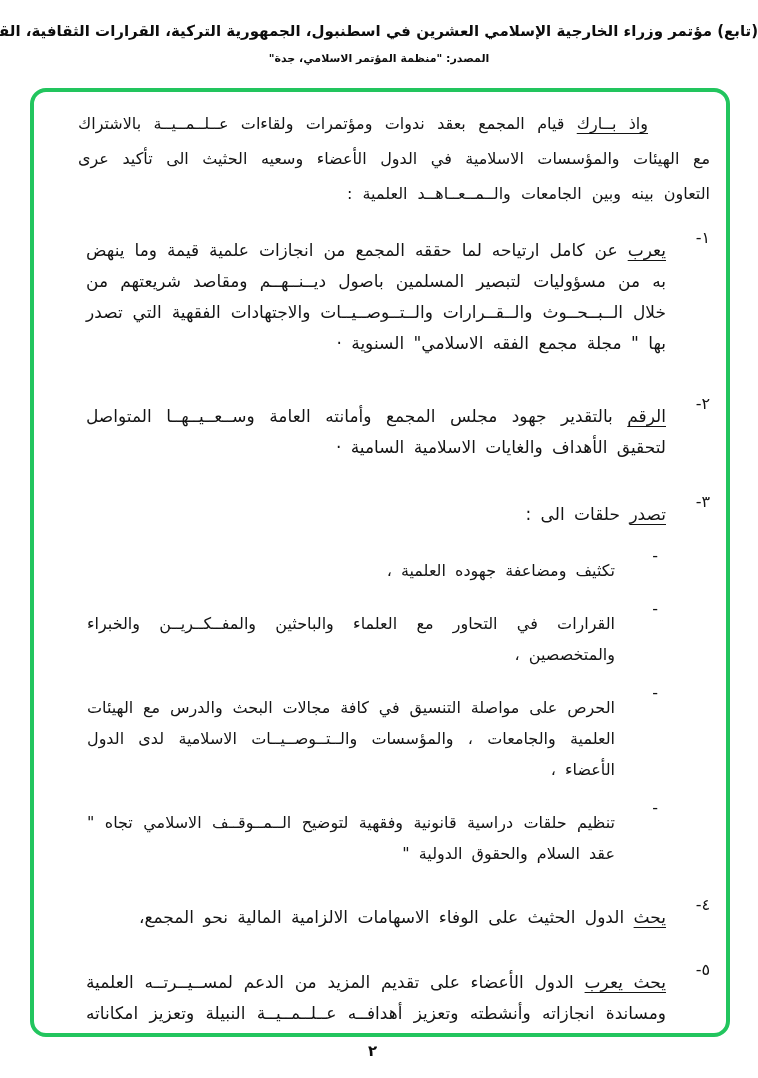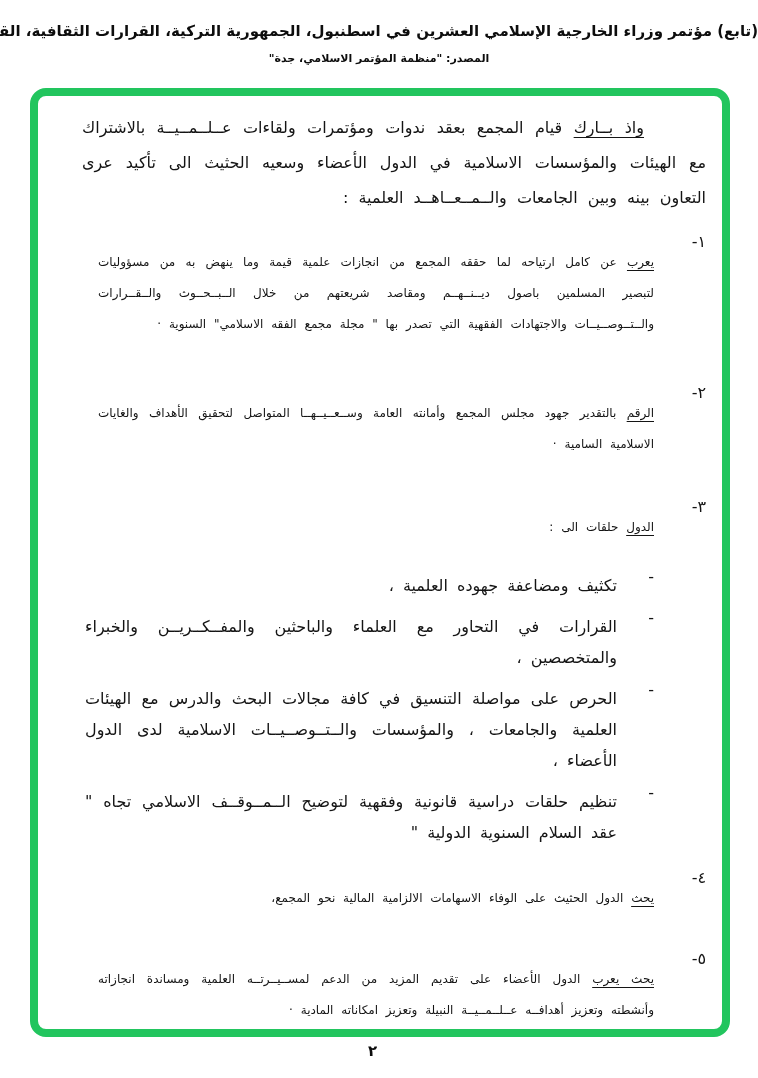--- a/index.html
+++ b/index.html
@@ -25,21 +25,21 @@
     position: absolute; top: 52px; left: 0; right: 0;
     direction: rtl; text-align: center;
     font-weight: bold; font-size: 11px;
     color: #0d0d0d;
   }
 
   
   .frame {
     position: absolute; left: 30px; top: 88px;
     width: 700px; height: 949px;
-    border: 8px solid #22c55e;
+    border: 4px solid #22c55e;
     border-radius: 16px;
     padding: 14px 16px 0 44px;
     direction: rtl;
     overflow: hidden;
   }
 
   
   .preamble {
     margin: 0;
     text-align: justify;
@@ -54,42 +54,42 @@
     text-underline-offset: 4px;
   }
 
   .item { display: flex; }
   .item .num {
     flex: 0 0 36px;
     font-size: 16px;
     padding-top: 1px;
   }
   .item .itext {
-    flex: 1; margin: 16px;
+    flex: 1; margin: 8px;
     text-align: justify;
     line-height: 31px;
-    font-size: 12px;
+    font-size: 17px;
     word-spacing: 4px;
     letter-spacing: 0.2px;
   }
 
   .m-item1 { margin-top: 16px; }
   .m-item2 { margin-top: 26px; }
   .m-item3 { margin-top: 20px; }
   .m-item4 { margin-top: 16px; }
   .m-item5 { margin-top: 18px; }
 
   .bullets { margin: 8px 52px 0 0; }
   .bullet { display: flex; margin-top: 4px; }
   .bullet .dash {
     flex: 0 0 34px;
     font-size: 16px;
   }
   .bullet .btext {
-    flex: 1; margin: 3px;
+    flex: 1; margin: 9px;
     text-align: justify;
     line-height: 31px;
     font-size: 16px;
     word-spacing: 4px;
     letter-spacing: 0.2px;
   }
 
   .page-num {
     position: absolute; top: 1042px; left: 368px;
     font-weight: bold; font-size: 15px;
@@ -111,39 +111,39 @@
     <p class="itext"><u class="lead">يعرب</u> <span>عن كامل ارتياحه لما حققه المجمع من انجازات علمية قيمة وما ينهض به من مسؤوليات لتبصير المسلمين باصول ديــنــهــم ومقاصد شريعتهم من خلال الــبــحــوث والــقــرارات والــتــوصــيــات والاجتهادات الفقهية التي تصدر بها " مجلة مجمع الفقه الاسلامي" السنوية ·</span></p>
   </div>
 
   <div class="item m-item2">
     <span class="num">٢-</span>
     <p class="itext"><u class="lead">الرقم</u> <span>بالتقدير جهود مجلس المجمع وأمانته العامة وســعــيــهــا المتواصل لتحقيق الأهداف والغايات الاسلامية السامية ·</span></p>
   </div>
 
   <div class="item m-item3">
     <span class="num">٣-</span>
-    <p class="itext"><u class="lead">الدول</u> <span>حلقات الى :</span></p>
+    <p class="itext"><u class="lead">تصدر</u> <span>حلقات الى :</span></p>
   </div>
 
   <div class="bullets">
     <div class="bullet">
       <span class="dash">-</span>
       <p class="btext">تكثيف ومضاعفة جهوده العلمية ،</p>
     </div>
     <div class="bullet">
       <span class="dash">-</span>
       <p class="btext">القرارات في التحاور مع العلماء والباحثين والمفــكــريــن والخبراء والمتخصصين ،</p>
     </div>
     <div class="bullet">
       <span class="dash">-</span>
       <p class="btext">الحرص على مواصلة التنسيق في كافة مجالات البحث والدرس مع الهيئات العلمية والجامعات ، والمؤسسات والــتــوصــيــات الاسلامية لدى الدول الأعضاء ،</p>
     </div>
     <div class="bullet">
       <span class="dash">-</span>
-      <p class="btext">تنظيم حلقات دراسية قانونية وفقهية لتوضيح الــمــوقــف الاسلامي تجاه " عقد السلام السنوية الدولية "</p>
+      <p class="btext">تنظيم حلقات دراسية قانونية وفقهية لتوضيح الــمــوقــف الاسلامي تجاه " عقد السلام والحقوق الدولية "</p>
     </div>
   </div>
 
   <div class="item m-item4">
     <span class="num">٤-</span>
     <p class="itext"><u class="lead">يحث</u> <span>الدول الحثيث على الوفاء الاسهامات الالزامية المالية نحو المجمع،</span></p>
   </div>
 
   <div class="item m-item5">
     <span class="num">٥-</span>

